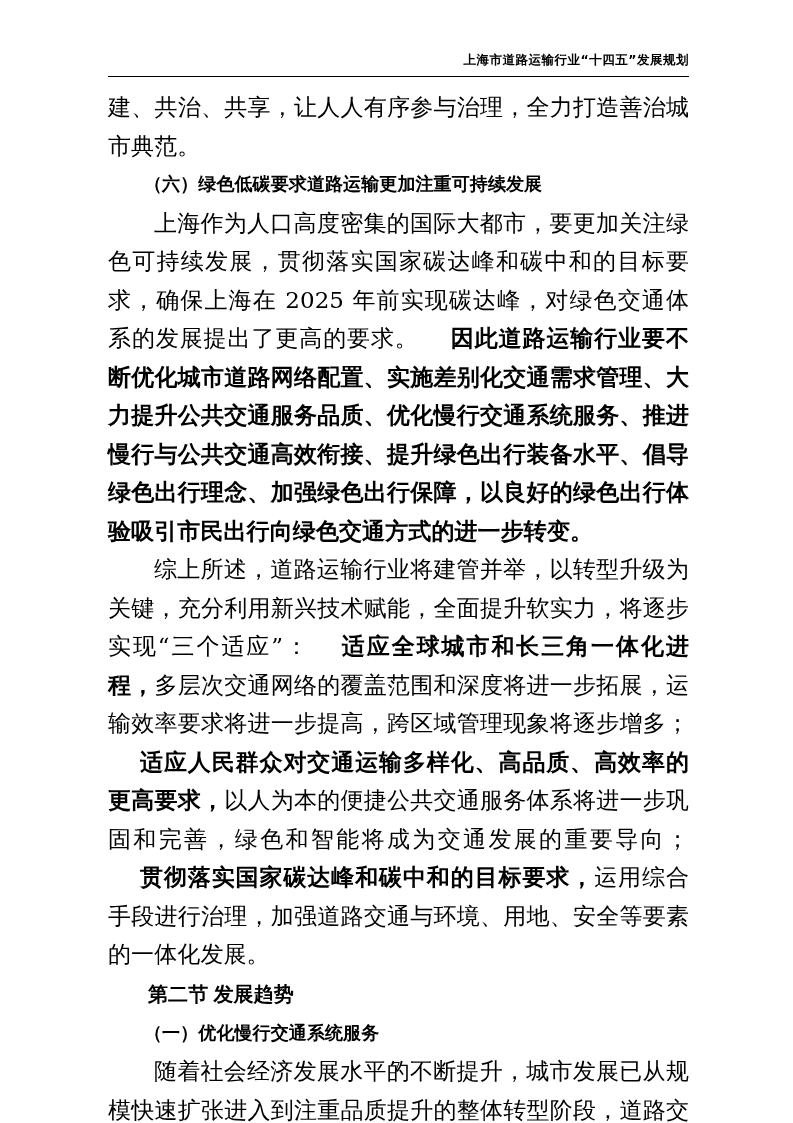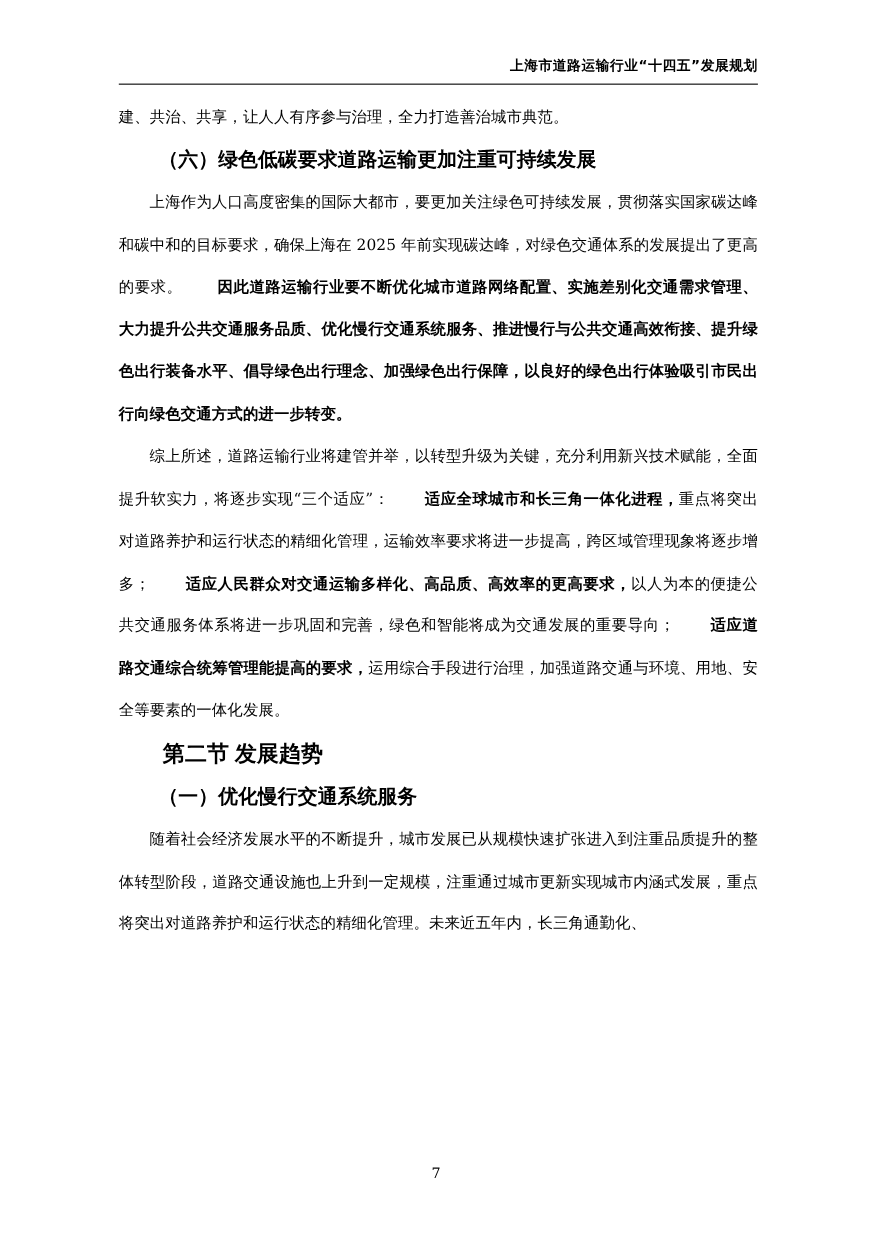--- a/index.html
+++ b/index.html
@@ -38,21 +38,21 @@
     border-bottom: 1.3px solid #000;
   }
   .content {
     position: absolute;
     top: 88px;
     left: 108px;
     width: 581px;
   }
   p {
     margin: 0;
-    font-size: 14px;
+    font-size: 23px;
     line-height: 38.5px;
     text-align: justify;
     text-justify: inter-ideograph;
     letter-spacing: 0.1px;
   }
   .indent {
     text-indent: 2em;
   }
   .heading-sub {
     font-weight: bold;
@@ -93,21 +93,21 @@
   <div class="header-rule"></div>
 
   <div class="content">
 
     <p>建、共治、共享，让人人有序参与治理，全力打造善治城市典范。</p>
 
     <p class="heading-sub">（六）绿色低碳要求道路运输更加注重可持续发展</p>
 
     <p class="indent"><span>上海作为人口高度密集的国际大都市，要更加关注绿色可持续发展，贯彻落实国家碳达峰和碳中和的目标要求，确保上海在 2025 年前实现碳达峰，对绿色交通体系的发展提出了更高的要求。</span><b>因此道路运输行业要不断优化城市道路网络配置、实施差别化交通需求管理、大力提升公共交通服务品质、优化慢行交通系统服务、推进慢行与公共交通高效衔接、提升绿色出行装备水平、倡导绿色出行理念、加强绿色出行保障，以良好的绿色出行体验吸引市民出行向绿色交通方式的进一步转变。</b></p>
 
-    <p class="indent"><span>综上所述，道路运输行业将建管并举，以转型升级为关键，充分利用新兴技术赋能，全面提升软实力，将逐步实现“三个适应”：</span><b>适应全球城市和长三角一体化进程，</b><span>重点将突出对道路养护和运行状态的精细化管理，运输效率要求将进一步提高，跨区域管理现象将逐步增多；</span><b>适应人民群众对交通运输多样化、高品质、高效率的更高要求，</b><span>以人为本的便捷公共交通服务体系将进一步巩固和完善，绿色和智能将成为交通发展的重要导向；</span><b>适应道路交通综合统筹管理能提高的要求，</b><span>运用综合手段进行治理，加强道路交通与环境、用地、安全等要素的一体化发展。</span></p>
+    <p class="indent"><span>综上所述，道路运输行业将建管并举，以转型升级为关键，充分利用新兴技术赋能，全面提升软实力，将逐步实现“三个适应”：</span><b>适应全球城市和长三角一体化进程，</b><span>多层次交通网络的覆盖范围和深度将进一步拓展，运输效率要求将进一步提高，跨区域管理现象将逐步增多；</span><b>适应人民群众对交通运输多样化、高品质、高效率的更高要求，</b><span>以人为本的便捷公共交通服务体系将进一步巩固和完善，绿色和智能将成为交通发展的重要导向；</span><b>贯彻落实国家碳达峰和碳中和的目标要求，</b><span>运用综合手段进行治理，加强道路交通与环境、用地、安全等要素的一体化发展。</span></p>
 
     <p class="heading-section">第二节  发展趋势</p>
 
     <p class="heading-sub heading-section-sans">（一）优化慢行交通系统服务</p>
 
     <p class="indent">随着社会经济发展水平的不断提升，城市发展已从规模快速扩张进入到注重品质提升的整体转型阶段，道路交通设施也上升到一定规模，注重通过城市更新实现城市内涵式发展，重点将突出对道路养护和运行状态的精细化管理。未来近五年内，长三角通勤化、</p>
 
   </div>
 
   <div class="pagenum">7</div>

